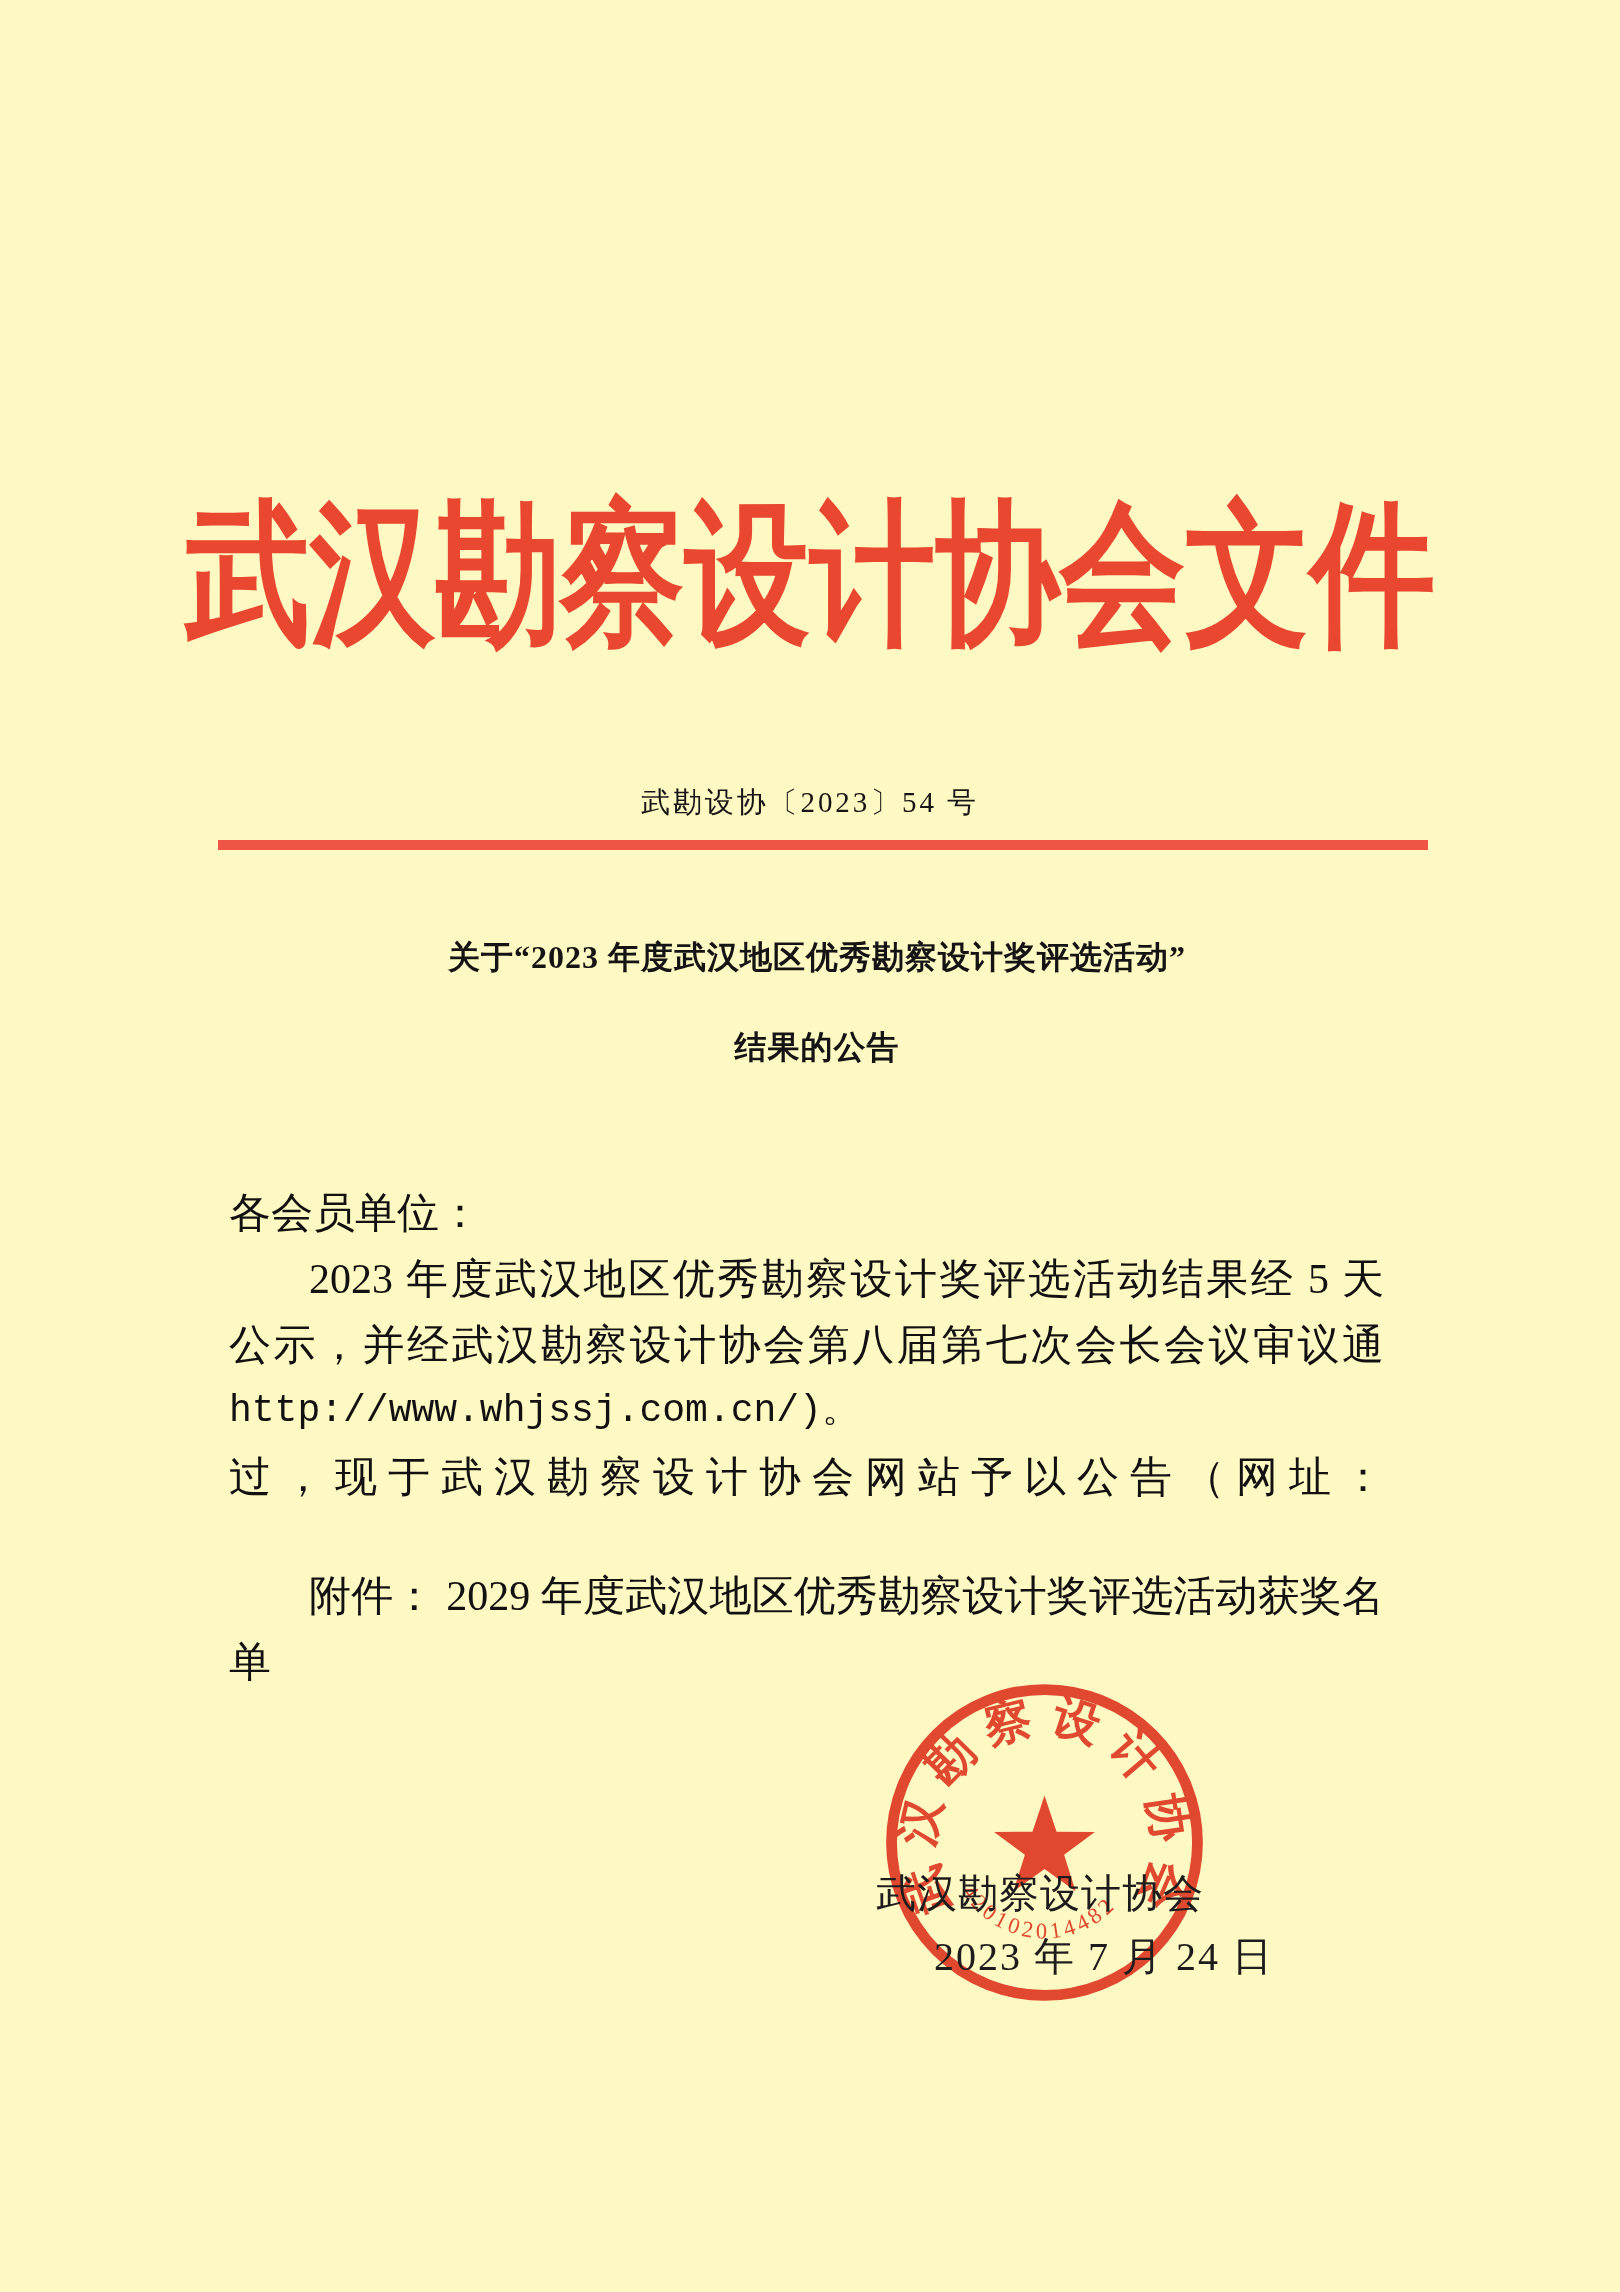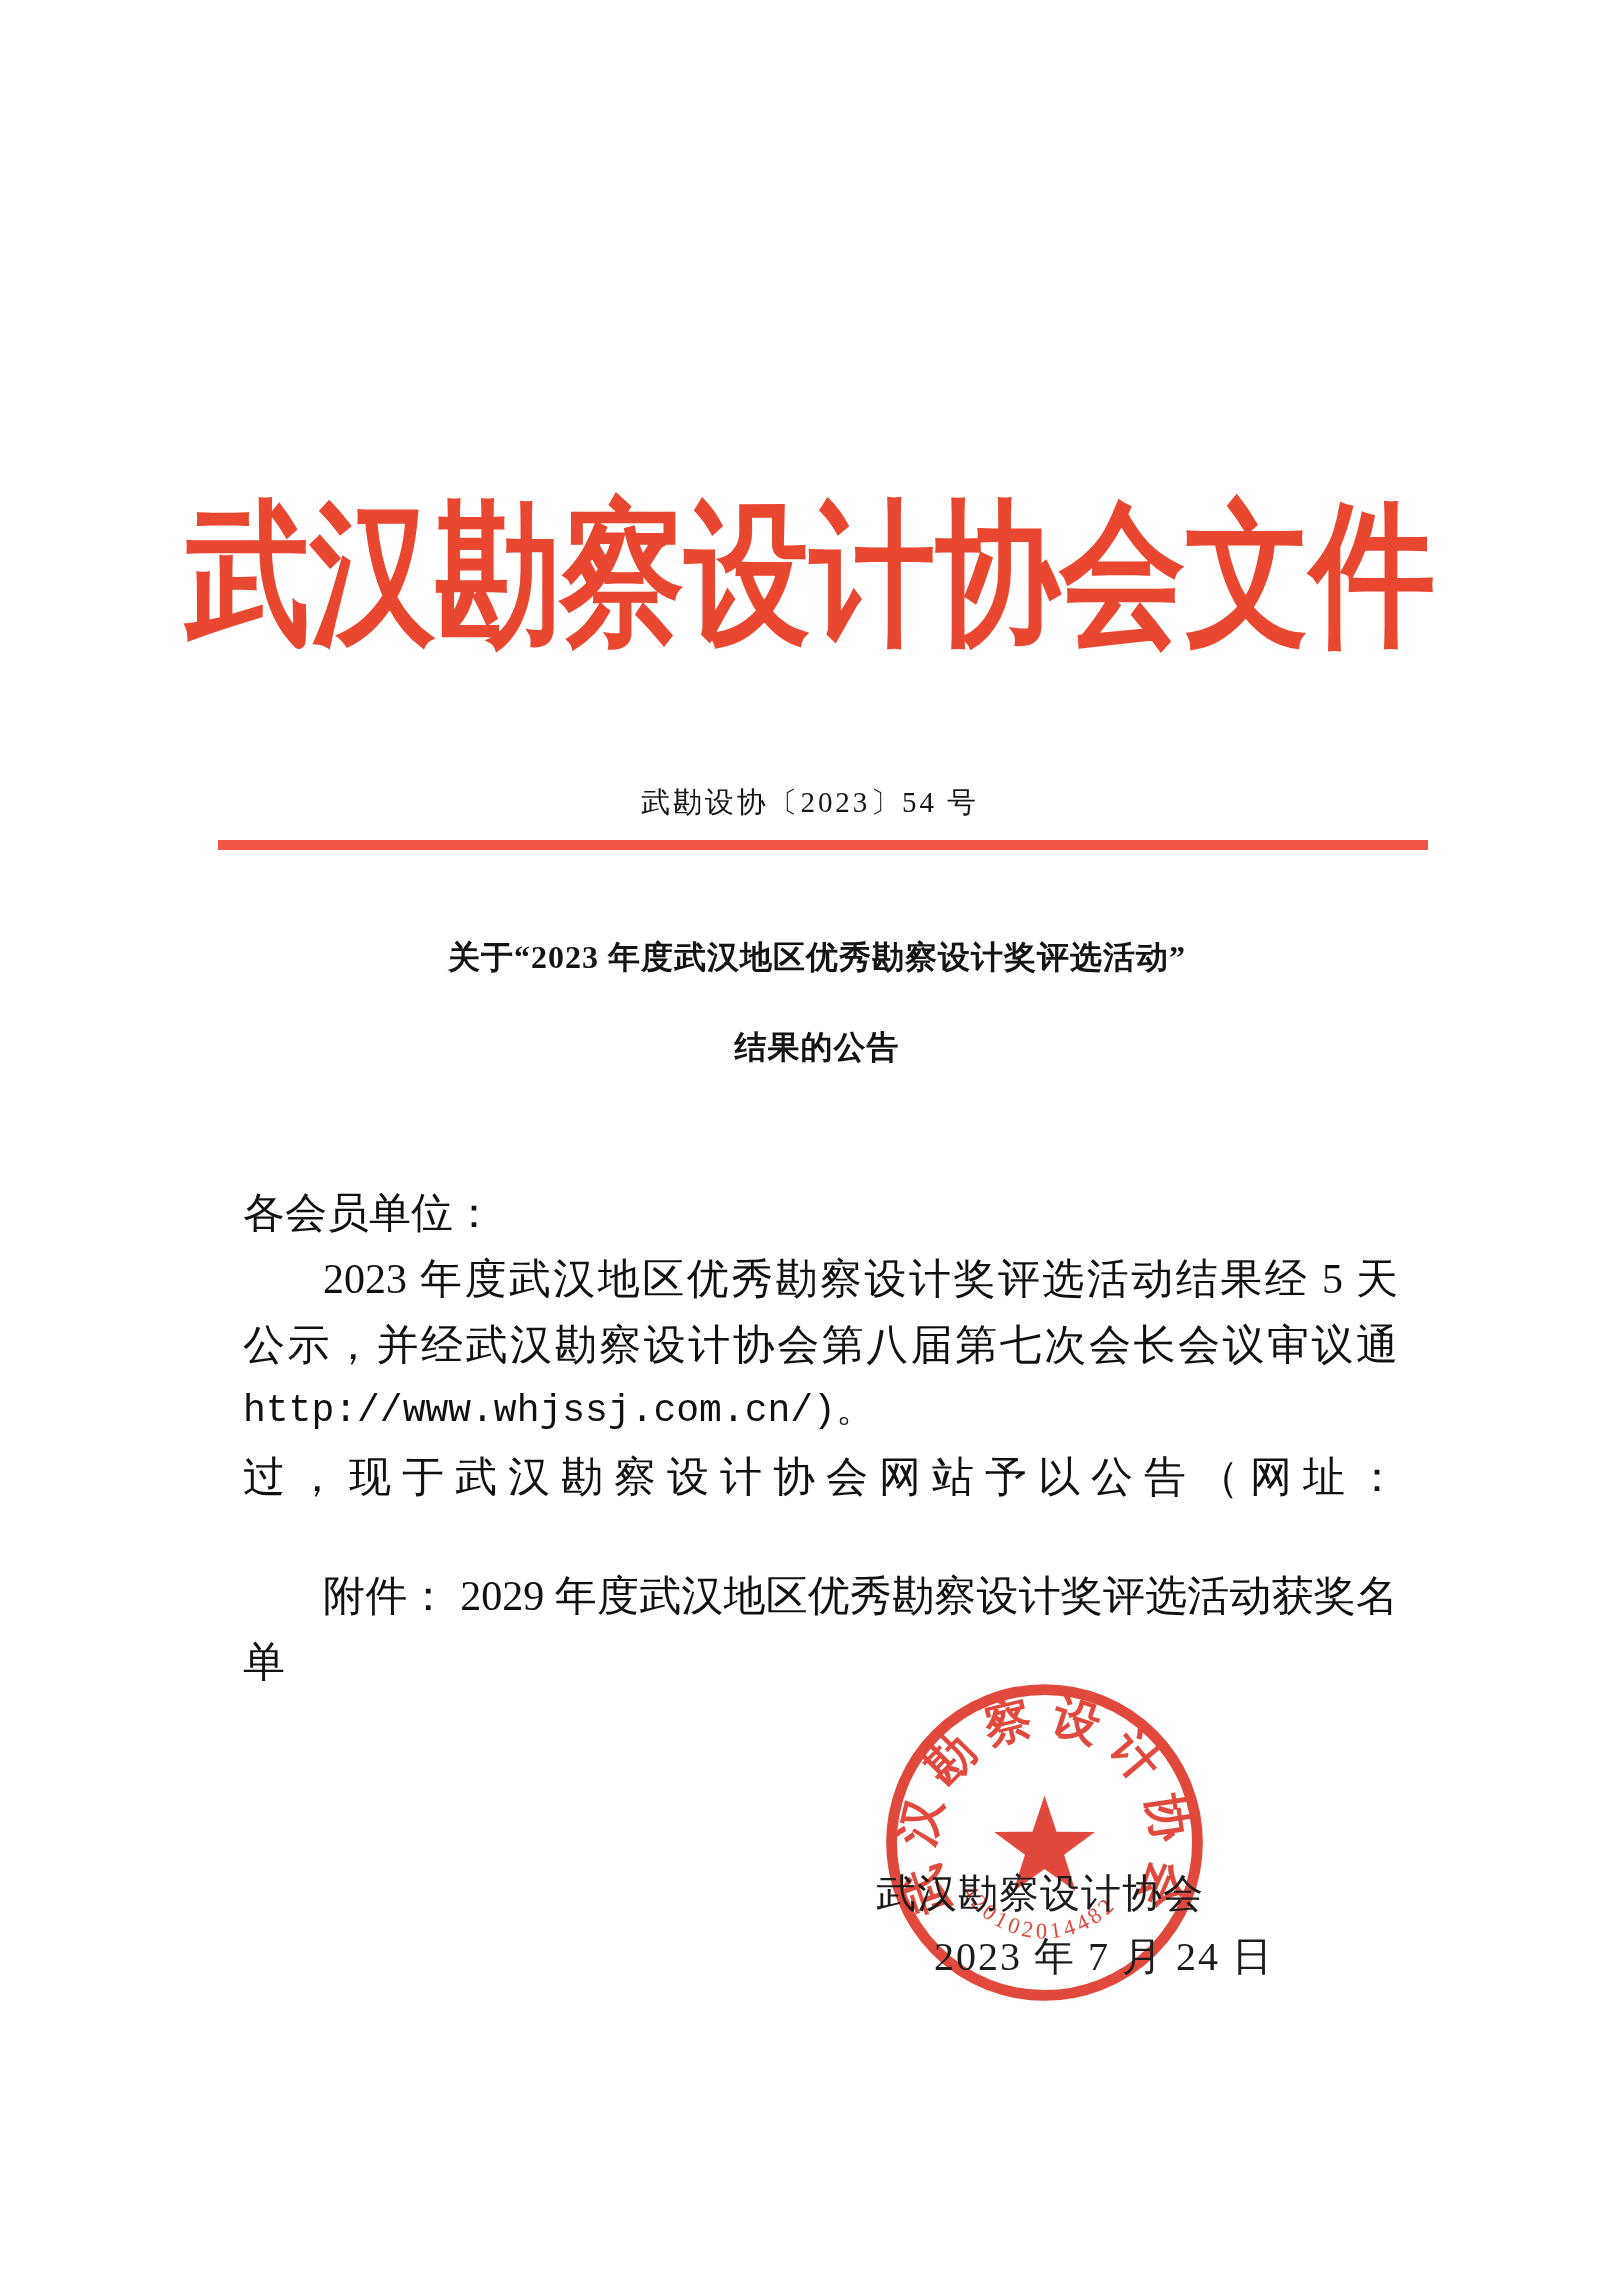--- a/index.html
+++ b/index.html
@@ -1,20 +1,20 @@
 <!DOCTYPE html>
 <html><head>
 <meta charset="utf-8">
 <style>
   html,body{margin:0;padding:0;background:#888;}
   .page{
     position:relative;
     width:1620px;height:2293px;
     margin:0 auto;
-    background:#ffffff;
+    background:#fef9c3;
     overflow:hidden;
     font-family:"Liberation Serif", serif;
     color:#1a1a1a;
   }
   
   .masthead{
     position:absolute;left:0;top:495px;width:100%;height:163px;
     text-align:center;
     font-size:125px;line-height:163px;
     font-weight:bold;
@@ -43,21 +43,21 @@
   .notice-title{
     position:absolute;left:7px;top:912px;width:100%;
     text-align:center;
     font-size:32px;line-height:90px;
     font-weight:bold;
     color:#141414;
     letter-spacing:1px;
   }
   
   .body-block{
-    position:absolute;left:243px;top:1180px;width:1155px;
+    position:absolute;left:229px;top:1180px;width:1155px;
     font-size:42px;line-height:66px;
     color:#111;
   }
   .body-line{white-space:nowrap;}
   .body-line.justify{
     white-space:normal;
     text-align:justify;
     text-align-last:justify;
   }
   .body-line.indent{text-indent:80px;}

